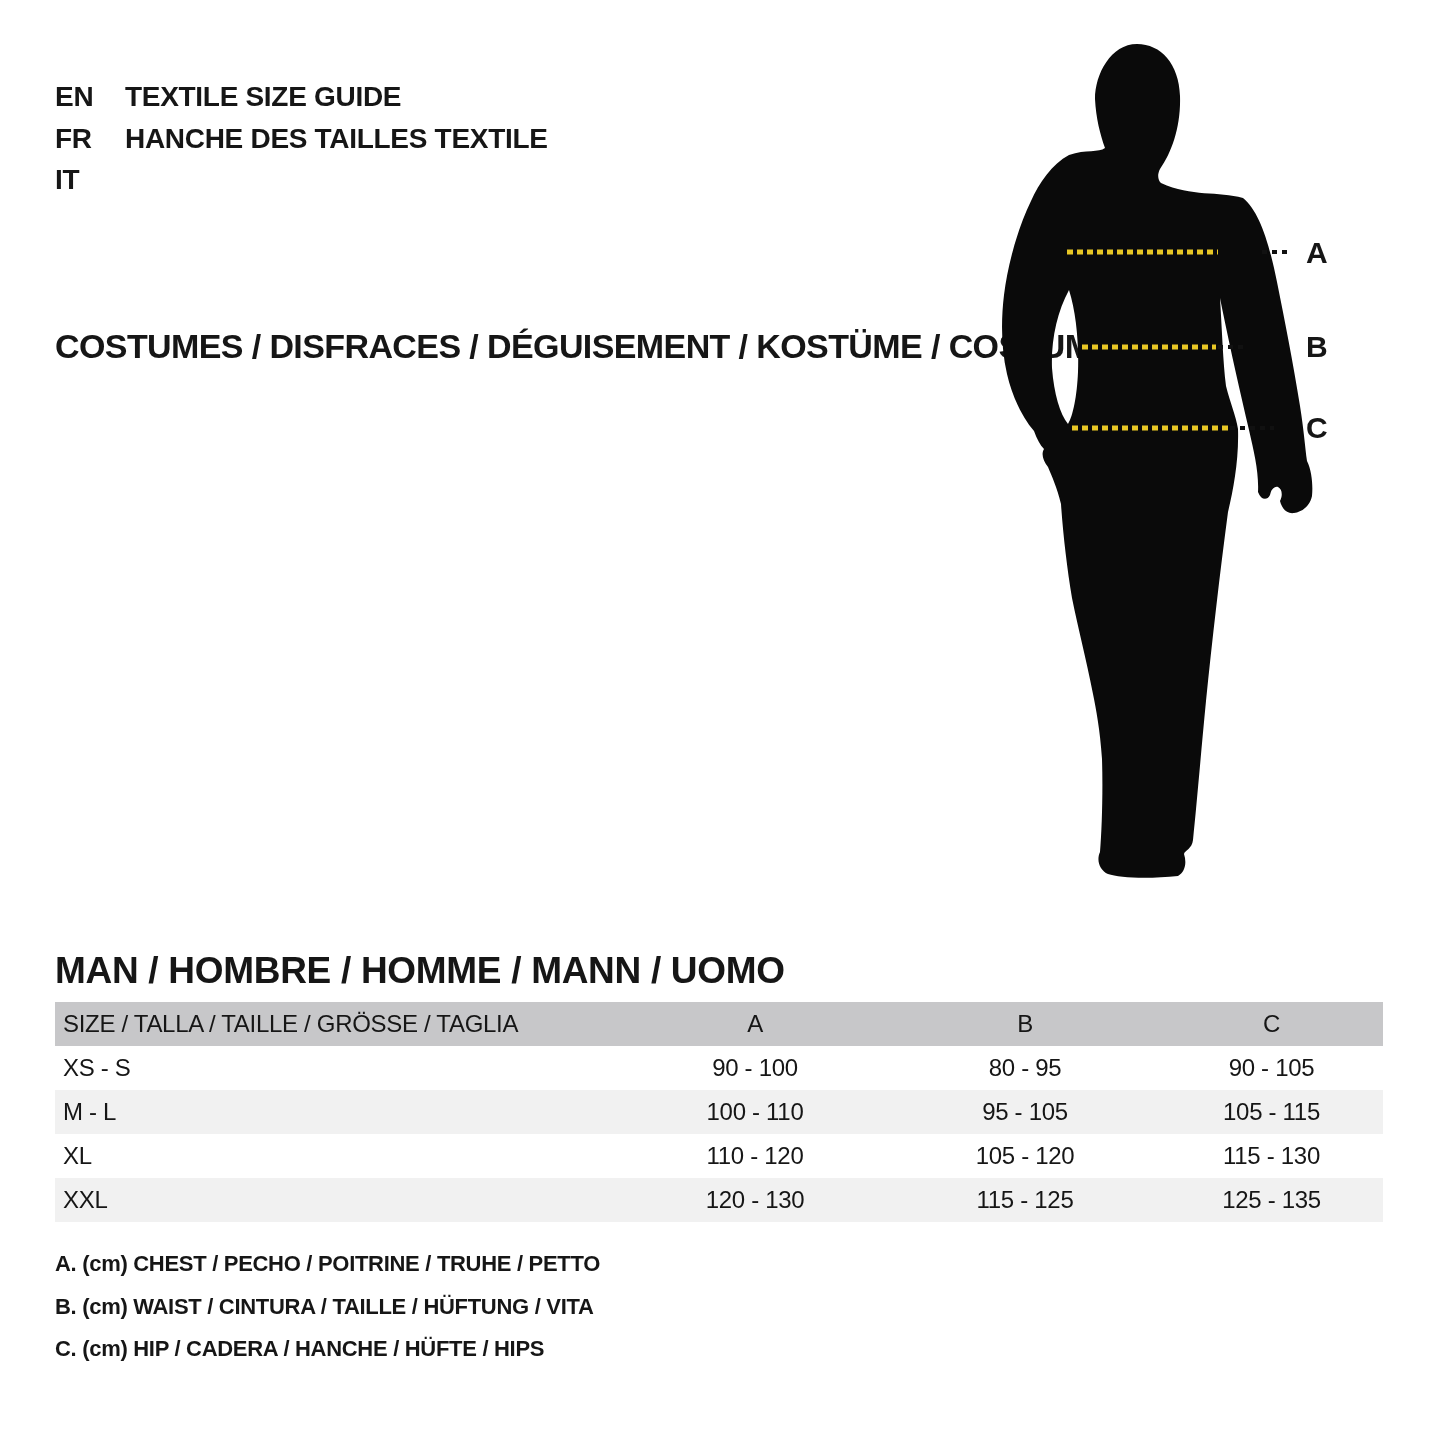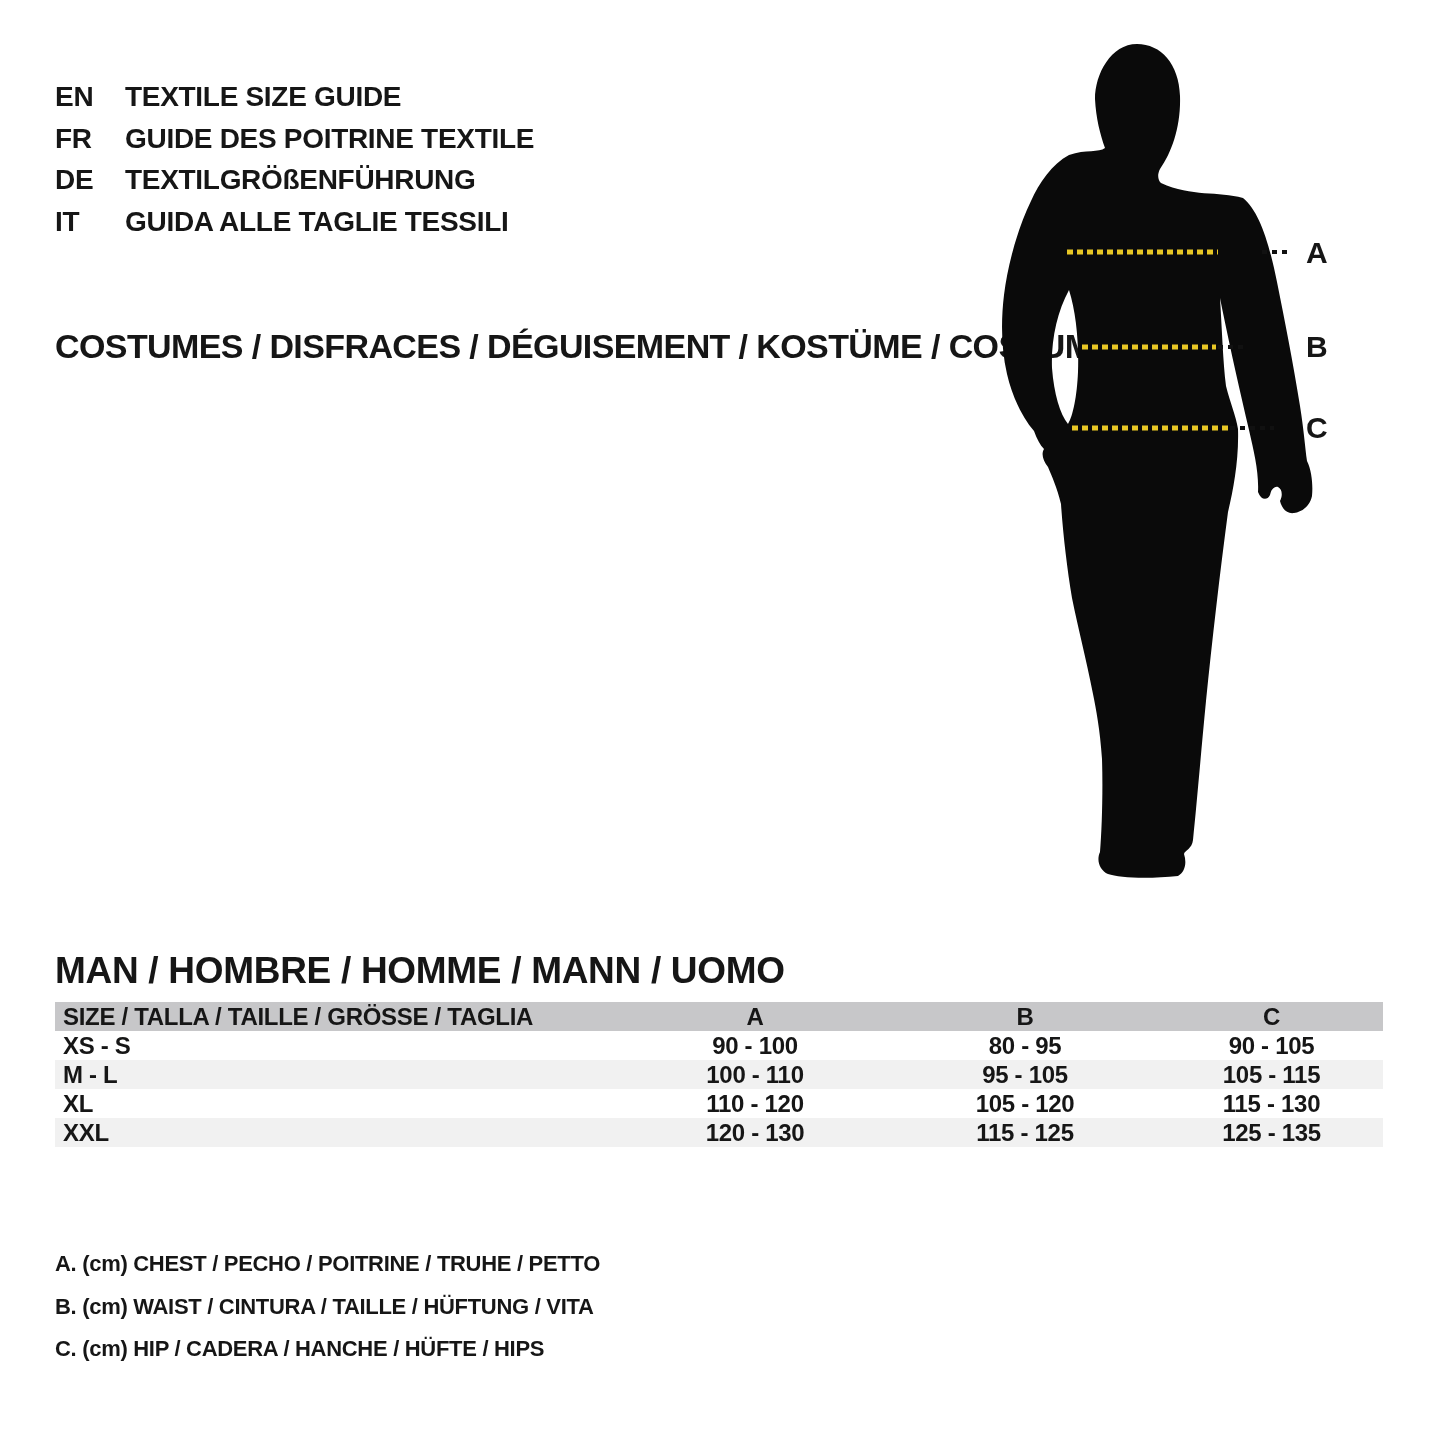--- a/index.html
+++ b/index.html
@@ -34,51 +34,46 @@
                    letter-spacing:-0.3px; white-space:nowrap; }
 
   
   .size-table { position:absolute; left:55px; top:1002px; width:1328px;
                 border-collapse:collapse; table-layout:fixed;
                 font-size:24px; font-weight:600; letter-spacing:-0.3px; }
   .size-table col.c-size { width:565px; }
   .size-table col.c-a { width:270px; }
   .size-table col.c-b { width:270px; }
   .size-table col.c-c { width:223px; }
-  .size-table th, .size-table td { height:29px; padding:0; vertical-align:middle;
-                text-align:center; font-weight:700; white-space:nowrap; }
+  .size-table th, .size-table td { height:44px; padding:0; vertical-align:middle;
+                text-align:center; font-weight:400; white-space:nowrap; }
   .size-table th.col-size, .size-table td.col-size { text-align:left; padding-left:8px; }
   .size-table thead tr { background:#c7c7c9; }
   .size-table tbody tr:nth-child(even) { background:#f1f1f1; }
 
   
   .notes { position:absolute; left:55px; top:1243px; font-size:22px; font-weight:600;
            letter-spacing:-0.3px; line-height:42.5px; white-space:nowrap; }
 </style>
 </head>
 <body>
 
 <div class="canvas">
 
   <div class="lang-list">
     <div class="lang-row">
       <span class="lang-code">EN</span>
       <span class="lang-label">TEXTILE SIZE GUIDE</span>
     </div>
     <div class="lang-row">
       <span class="lang-code">FR</span>
-      <span class="lang-label">GUIDE DES POITRINE TEXTILE</span>
-    </div>
-    <div class="lang-row">
-      <span class="lang-code">DE</span>
-      <span class="lang-label">TEXTILGRÖßENFÜHRUNG</span>
+      <span class="lang-label">HANCHE DES TAILLES TEXTILE</span>
     </div>
     <div class="lang-row">
       <span class="lang-code">IT</span>
-      <span class="lang-label">GUIDA ALLE TAGLIE TESSILI</span>
     </div>
   </div>
 
   <div class="heading">COSTUMES / DISFRACES / DÉGUISEMENT / KOSTÜME / COSTUMI</div>
 
   <svg class="figure" viewBox="0 0 1445 1445" aria-hidden="true">
     <path fill-rule="evenodd" d="M1137,44
          C1161,44 1179,64 1180,96
          C1181,126 1172,152 1160,169
          C1157,175 1158,180 1161,183

